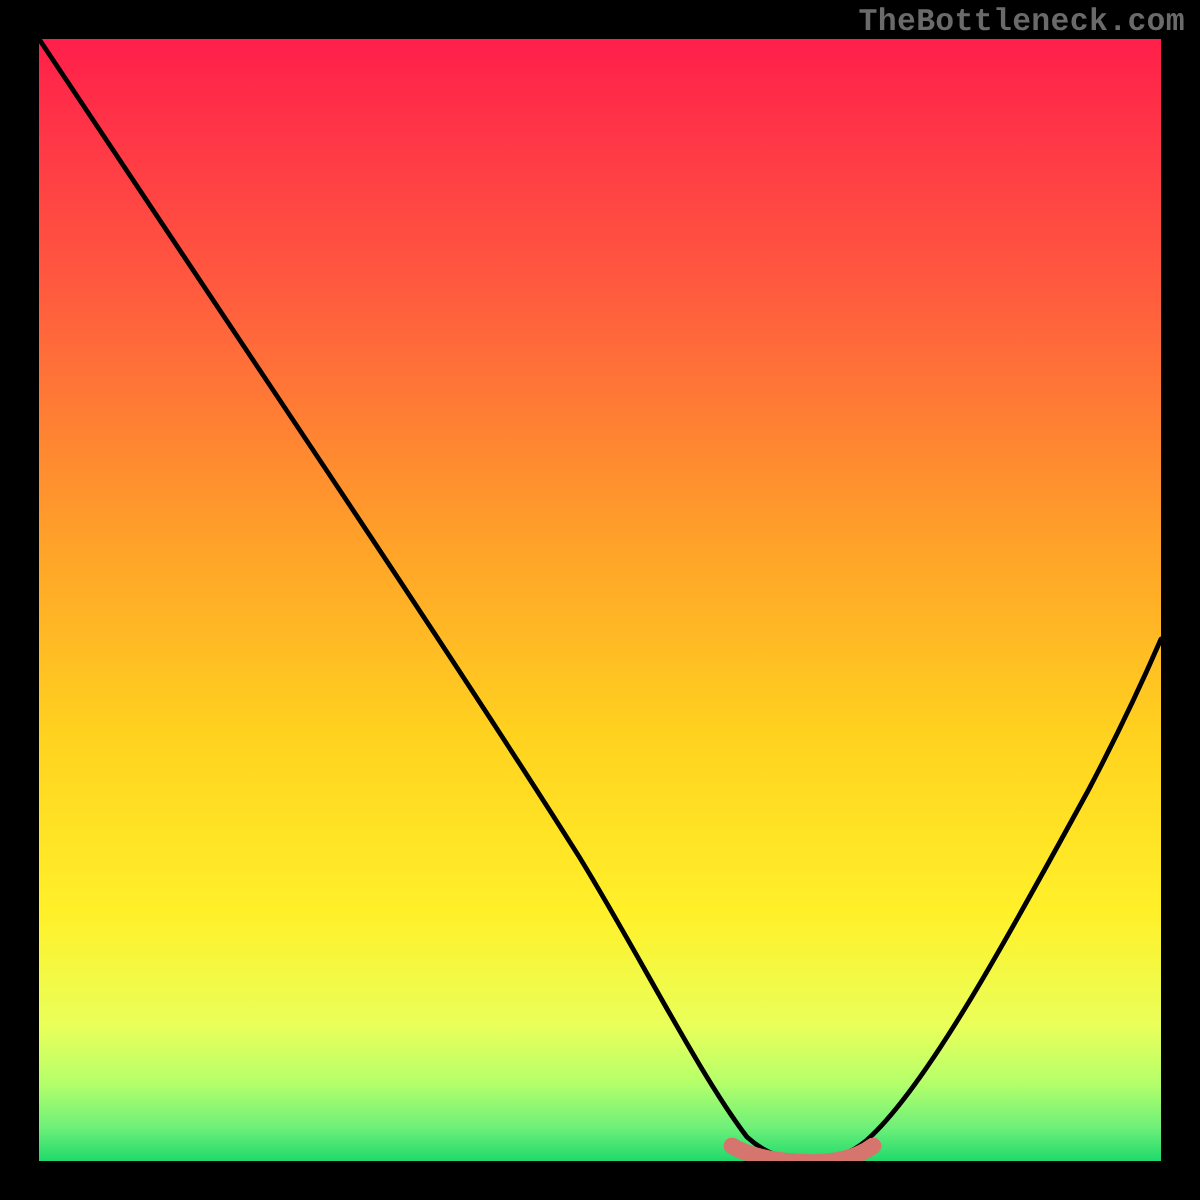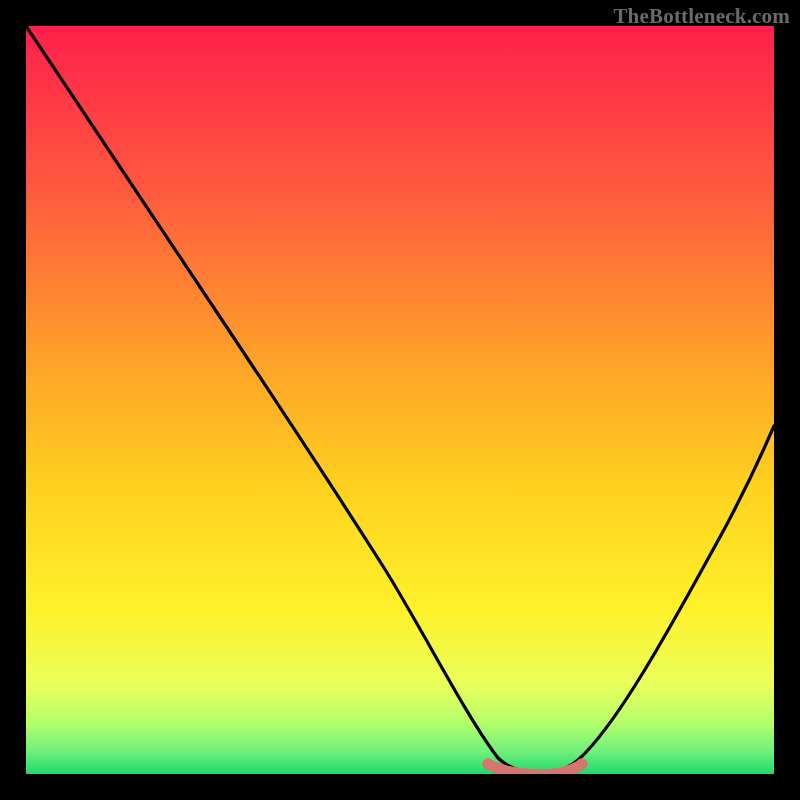--- a/index.html
+++ b/index.html
@@ -37,21 +37,21 @@
     position: absolute;
     left: 0;
     top: 0;
     width: 748px;
     height: 748px;
   }
   .watermark {
     position: absolute;
     top: 4px;
     right: 10px;
-    font-family: Liberation Serif, serif;
+    font-family: Liberation Mono, monospace;
     font-size: 21px;
     font-weight: bold;
     color: #6a6a6a;
     letter-spacing: 0.2px;
   }
 </style>
 </head>
 <body>
 
 <div class="frame">

